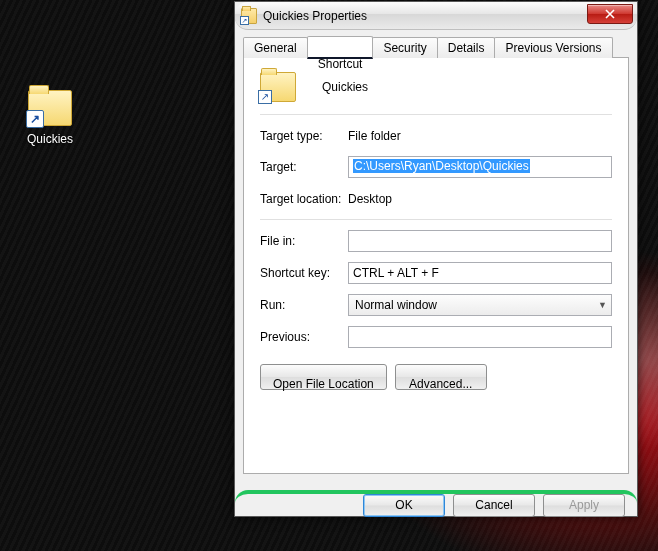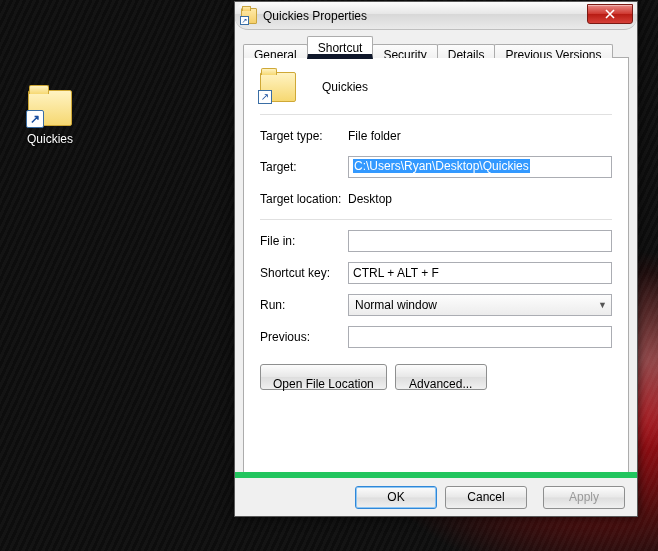--- a/index.html
+++ b/index.html
@@ -74,24 +74,24 @@
   .close-btn svg{width:10px;height:10px;}
 
   .body-area{
     position:absolute; left:8px; right:8px; top:34px; bottom:42px;
   }
   .tabstrip{ display:flex; border-bottom:1px solid #acacac; height:22px; }
   .tab{
     padding:3px 10px 0; border:1px solid #acacac; border-bottom:none;
     background:linear-gradient(#fcfcfc,#ececec);
     margin-right:-1px; font-size:12px; color:#000;
-    border-radius:2px 2px 0 0; position:relative; top:8px; height:21px;
-  }
-  .tab.active{ background:#fff; z-index:2; height:23px; top:0; padding-top:4px;
-    border-bottom:5px solid #0f172a;}
+    border-radius:2px 2px 0 0; position:relative; top:1px; height:21px;
+  }
+  .tab.active{ background:#fff; z-index:2; height:23px; top:0; padding-top:20px;
+    border-bottom:2px solid #0f172a;}
   .tab-panel{
     border:1px solid #acacac; border-top:none; background:#fff;
     height:calc(100% - 22px);
     padding:14px 16px 10px;
     position:relative;
   }
   .icon-row{ display:flex; align-items:center; gap:26px; margin-bottom:12px;}
   .big-icon{
     width:36px; height:30px; background:linear-gradient(#fff3c2,#f6d872);
     border:1px solid #cfa836; border-radius:2px; position:relative;
@@ -116,32 +116,32 @@
   .select .chev{ font-size:9px; color:#555;}
   .btn-row{ display:flex; gap:8px; justify-content:flex-start; margin-top:16px;}
   .btn{
     height:23px; padding:12px 12px; min-width:100px;
     border:1px solid #8e8f8f; border-radius:3px;
     background:linear-gradient(#fcfcfc,#e8e8e8 48%,#dedede 52%,#f0f0f0);
     font-size:12px; font-family:inherit; color:#000;
   }
 
   .footer{
-    position:absolute; left:0; right:0; bottom:0; height:44px;
+    position:absolute; left:0; right:0; bottom:0; height:26px;
     display:flex; align-items:center; justify-content:flex-end;
     gap:8px; padding:0 12px;
-    background:#f0f0f0; border-top:6px solid #22c55e;
+    background:#f0f0f0; border-top:4px solid #22c55e;border-radius:14px;
   }
   .fbtn{
     width:82px; height:23px; border:1px solid #8e8f8f; border-radius:3px;
     background:linear-gradient(#fcfcfc,#e8e8e8 48%,#dedede 52%,#f0f0f0);
     font-size:12px; font-family:inherit; color:#000;
   }
   .fbtn.default{ border:1px solid #2f87d8; box-shadow:0 0 0 1px #8ec6f3 inset;}
-  .fbtn.disabled{ color:#9a9a9a;margin-left:8px;}
+  .fbtn.disabled{ color:#9a9a9a;}
 </style>
 </head>
 <body>
 
 <div class="desktop-bg"></div>
 
 <div class="desktop-icon">
   <div class="folder">
     <div class="arrow-badge">↗</div>
   </div>

